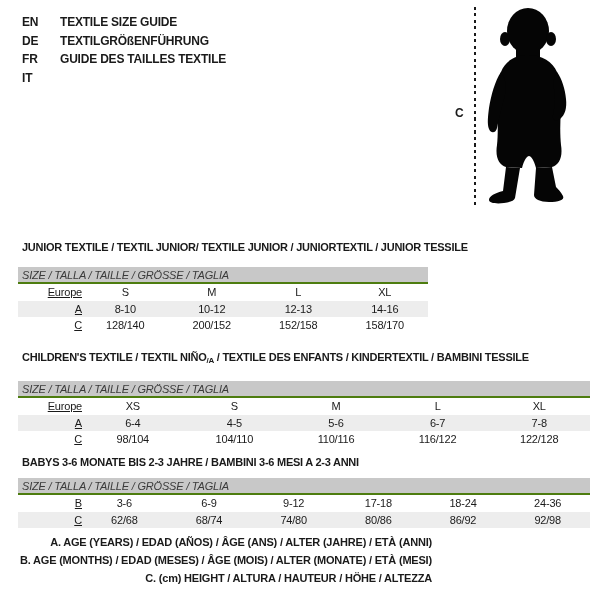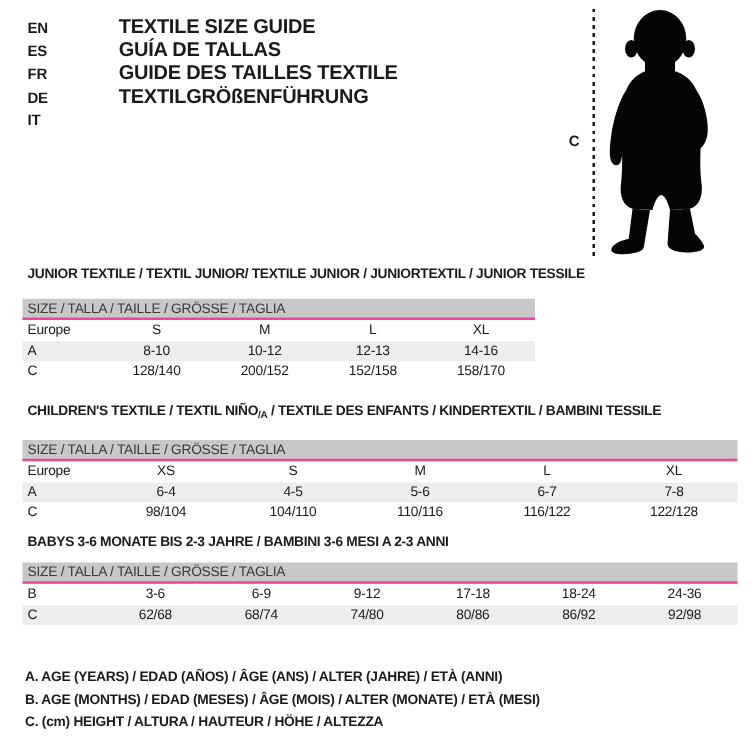--- a/index.html
+++ b/index.html
@@ -6,91 +6,87 @@
   html,body { width:600px; height:600px; background:#ffffff; }
   body {
     position:relative;
     font-family:"Liberation Sans", sans-serif;
     color:#1a1a1a;
     overflow:hidden;
   }
 
   
   .legend { position:absolute; top:13px; left:22px; }
-  .legend-row { display:flex; height:18.5px; align-items:center;gap:35px; }
+  .legend-row { display:flex; height:18.5px; align-items:center; }
   .legend-code { width:38px; font-size:12px; font-weight:700; letter-spacing:-0.2px; }
-  .legend-text { font-size:16px; font-weight:700; letter-spacing:-0.2px; white-space:nowrap; }
+  .legend-text { font-size:12px; font-weight:700; letter-spacing:-0.2px; white-space:nowrap; }
 
   
   .dashed-line {
     position:absolute; left:474px; top:7px; width:2px; height:198px;
     background:repeating-linear-gradient(to bottom, #1a1a1a 0 3px, transparent 3px 6.5px);
   }
   .figure-label {
     position:absolute; left:455px; top:106px;
     font-size:12px; font-weight:700;
   }
   .baby-svg { position:absolute; left:486px; top:5px; }
 
   
-  .size-table { position:absolute; left:18px; }
+  .size-table { position:absolute; left:18px;margin-top:28px; }
   .t1 { top:212px; width:410px; }
   .t2 { top:322px; width:572px; }
   .t3 { top:427px; width:572px; }
 
   .table-title {
     font-size:11px; font-weight:700; letter-spacing:-0.25px;
     white-space:nowrap; line-height:14px; margin-bottom:13px; padding-left:4px;
   }
   .t3 .table-title { margin-bottom:9px; }
   .table-title sub { font-size:8px; vertical-align:-2px; }
 
   .size-header {
     height:17px; line-height:16px;
-    background:#c8c8c8; border-bottom:2px solid #ec4899;
+    background:#c8c8c8; border-bottom:2px solid #4d7c0f;
     color:#3a3a3a; font-size:11px; letter-spacing:-0.2px;
-    padding-left:4px; white-space:nowrap;
+    padding-left:4px; white-space:nowrap;font-style:italic;
   }
   .trow {
     display:grid; height:16.5px; align-items:center;
     font-size:11px; letter-spacing:-0.2px;
   }
   .t1 .trow { grid-template-columns:64px repeat(4,1fr); }
   .t2 .trow { grid-template-columns:64px repeat(5,1fr); }
   .t3 .trow { grid-template-columns:64px repeat(6,1fr); }
   .trow.alt { background:#ededed; }
   .cell { text-align:center; white-space:nowrap; }
-  .cell.rlabel { text-align:left; padding-left:4px; }
+  .cell.rlabel { text-align:right; padding-left:4px;text-decoration:underline; }
 
   
-  .notes { position:absolute; left:20px; top:534px; }
+  .notes { position:absolute; left:20px; top:534px;text-align:right; }
   .note-line {
     font-size:11px; font-weight:700; letter-spacing:-0.2px;
     line-height:17.8px; white-space:nowrap;
   }
 </style>
 </head>
 <body>
 
 <div class="legend">
   <div class="legend-row">
     <span class="legend-code">EN</span>
     <span class="legend-text">TEXTILE SIZE GUIDE</span>
   </div>
   <div class="legend-row">
-    <span class="legend-code">ES</span>
-    <span class="legend-text">GUÍA DE TALLAS</span>
+    <span class="legend-code">DE</span>
+    <span class="legend-text">TEXTILGRÖßENFÜHRUNG</span>
   </div>
   <div class="legend-row">
     <span class="legend-code">FR</span>
     <span class="legend-text">GUIDE DES TAILLES TEXTILE</span>
-  </div>
-  <div class="legend-row">
-    <span class="legend-code">DE</span>
-    <span class="legend-text">TEXTILGRÖßENFÜHRUNG</span>
   </div>
   <div class="legend-row">
     <span class="legend-code">IT</span>
   </div>
 </div>
 
 <div class="dashed-line"></div>
 <div class="figure-label">C</div>
 <svg class="baby-svg" width="112" height="202" viewBox="0 0 112 202" aria-hidden="true">
   <g fill="#050505">

